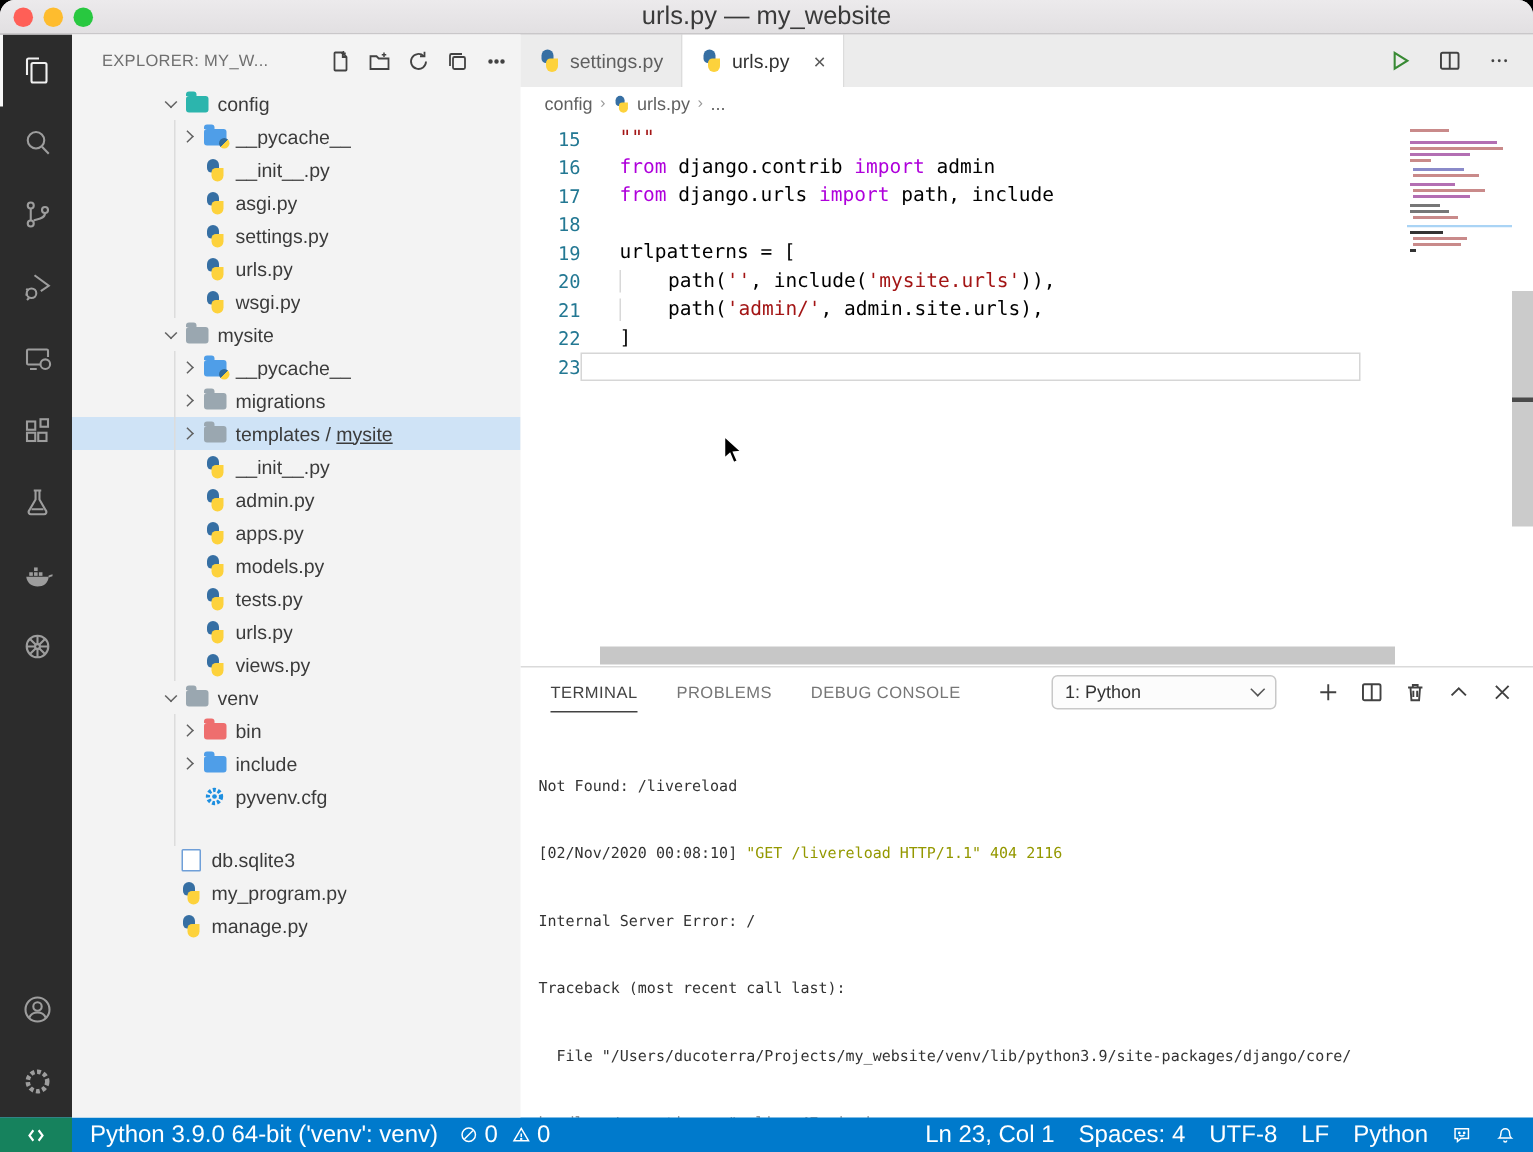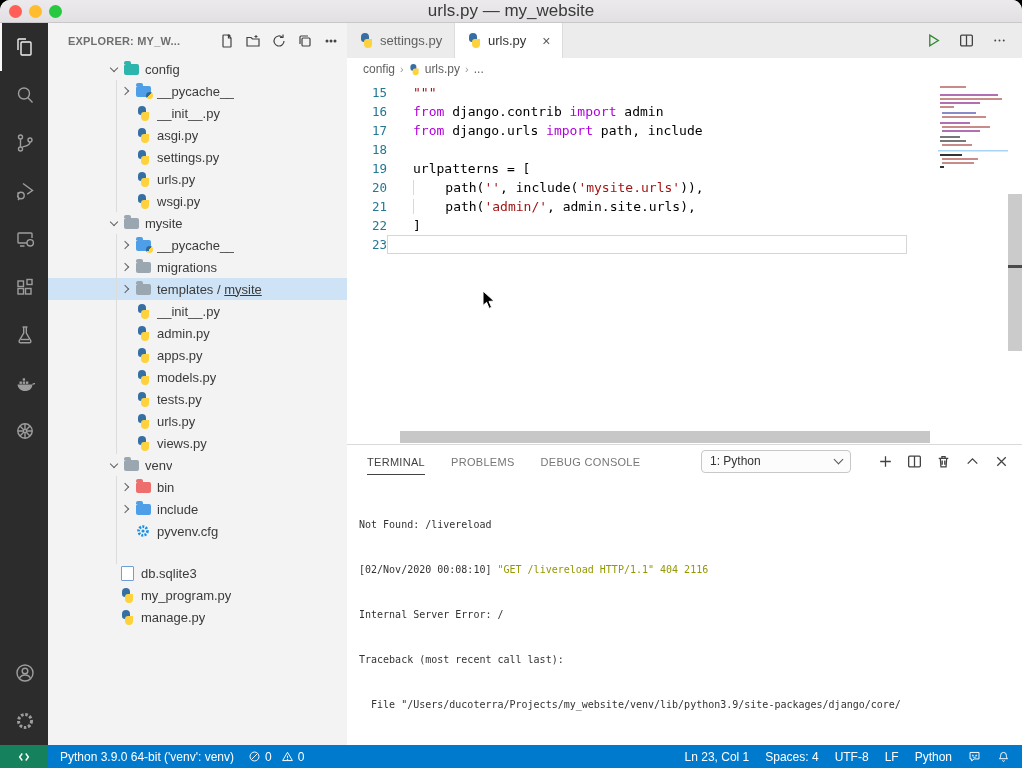--- a/index.html
+++ b/index.html
@@ -16,21 +16,21 @@
   
   .actbar{width:48px;background:#2c2c2c;flex:none;display:flex;flex-direction:column;}
   .act-item{height:48px;display:flex;align-items:center;justify-content:center;border-left:2px solid transparent;box-sizing:border-box;}
   .act-item svg{stroke:#9d9d9d;fill:none;stroke-width:1.4;width:24px;height:24px;}
   .act-item.active{border-left-color:#f8f8f8;}
   .act-item.active svg{stroke:#f0f0f0;}
   .act-spacer{flex:1;}
   
   .sidebar{width:299px;background:#f3f3f3;flex:none;display:flex;flex-direction:column;font-size:13px;color:#3b3b3b;position:relative;}
   .sb-head{height:35px;display:flex;align-items:center;padding:0 8px 0 20px;flex:none;}
-  .sb-title{font-size:11px;color:#6f6f6f;letter-spacing:.2px;white-space:nowrap;overflow:hidden;font-weight:bold;}
+  .sb-title{font-size:11px;color:#6f6f6f;letter-spacing:.2px;white-space:nowrap;overflow:hidden;}
   .sb-actions{margin-left:auto;display:flex;gap:10px;align-items:center;}
   .sb-actions svg{width:16px;height:16px;stroke:#424242;fill:none;stroke-width:1.2;}
   .tree{flex:1;position:relative;overflow:hidden;}
   .guide{position:absolute;left:68px;width:1px;background:#dcdcdc;}
   .row{height:22px;display:flex;align-items:center;white-space:nowrap;cursor:pointer;}
   .row.sel{background:#cfe3f6;}
   .row .tw{width:16px;flex:none;display:flex;align-items:center;justify-content:center;}
   .tw.down::before{content:"";width:5px;height:5px;border-right:1.3px solid #616161;border-bottom:1.3px solid #616161;transform:rotate(45deg);margin-top:-3px;}
   .tw.right::before{content:"";width:5px;height:5px;border-right:1.3px solid #616161;border-bottom:1.3px solid #616161;transform:rotate(-45deg);margin-left:-2px;}
   .ind0{padding-left:58px;}.ind1{padding-left:70px;}
@@ -79,21 +79,21 @@
   .ptabs{display:flex;gap:26px;font-size:11px;color:#767676;letter-spacing:.3px;}
   .ptab{padding:8px 0 6px;border-bottom:1px solid transparent;}
   .ptab.active{color:#424242;border-bottom-color:#424242;}
   .pdrop{margin-left:auto;width:150px;height:23px;border:1px solid #c8c8c8;border-radius:4px;background:#fcfcfc;display:flex;align-items:center;font-size:12px;color:#333;padding:0 8px;box-sizing:border-box;}
   .pdrop .chev{margin-left:auto;width:6px;height:6px;border-right:1.2px solid #555;border-bottom:1.2px solid #555;transform:rotate(45deg);margin-top:-3px;}
   .picons{display:flex;align-items:center;gap:12px;margin-left:26px;}
   .picons svg{width:17px;height:17px;stroke:#424242;fill:none;stroke-width:1.2;}
   .term-body{flex:1;font-family:"DejaVu Sans Mono","Liberation Mono",monospace;font-size:10px;line-height:15px;color:#333;padding:10px 0 12px 12px;white-space:pre;overflow:hidden;}
   .t-yellow{color:#949800;}
   
-  .statusbar{height:23px;background:#007acc;display:flex;align-items:center;color:#fff;font-size:12px;flex:none;}
+  .statusbar{height:23px;background:#007acc;display:flex;align-items:center;color:#fff;font-size:16px;flex:none;}
   .remote{width:48px;height:100%;background:#16825d;display:flex;align-items:center;justify-content:center;flex:none;}
   .remote svg{width:14px;height:14px;stroke:#fff;stroke-width:1.6;fill:none;}
   .sb-item{display:flex;align-items:center;gap:4px;padding:0 7px;height:100%;}
   .sb-item svg{width:13px;height:13px;stroke:#fff;stroke-width:1.2;fill:none;}
   .sb-right{margin-left:auto;display:flex;align-items:center;height:100%;}
   .sb-right .sb-item{padding:0 8px;}
   
   .mcursor{position:absolute;left:482px;top:290px;width:14px;height:20px;z-index:50;pointer-events:none;}
 </style>
 </head>

